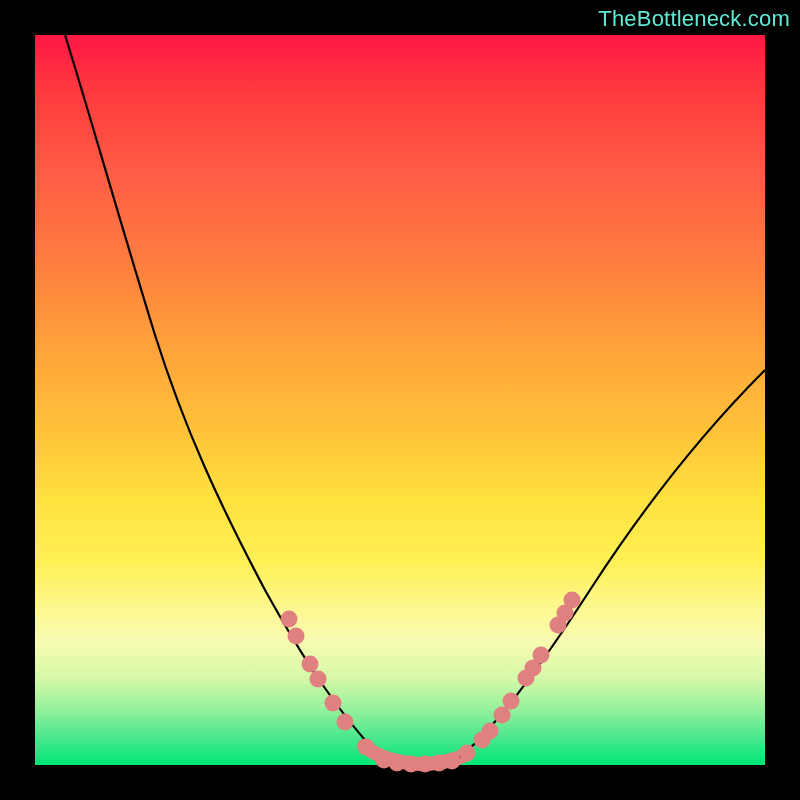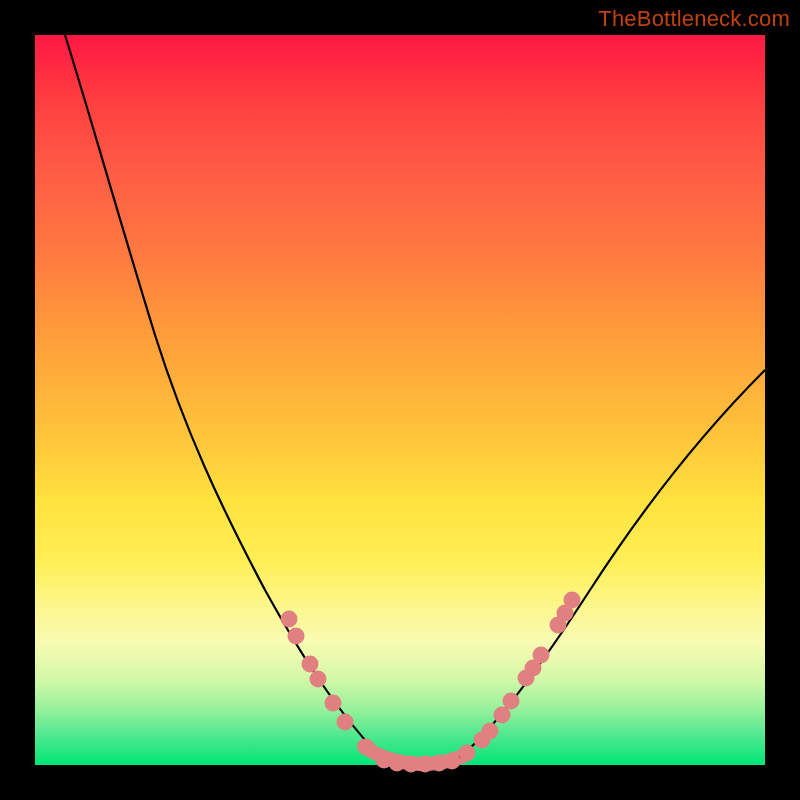--- a/index.html
+++ b/index.html
@@ -41,21 +41,21 @@
       #d6f8a8 88%,
       #9cf29c 92%,
       #4fe88f 96%,
       #00e676 100%
     );
   }
   .watermark {
     position: absolute;
     top: 6px;
     right: 10px;
-    color: #c2410c;
+    color: #5eead4;
     font-size: 22px;
     font-weight: 400;
     letter-spacing: 0.2px;
     user-select: none;
   }
   svg.curve-layer {
     position: absolute;
     left: 35px;
     top: 35px;
     width: 730px;

